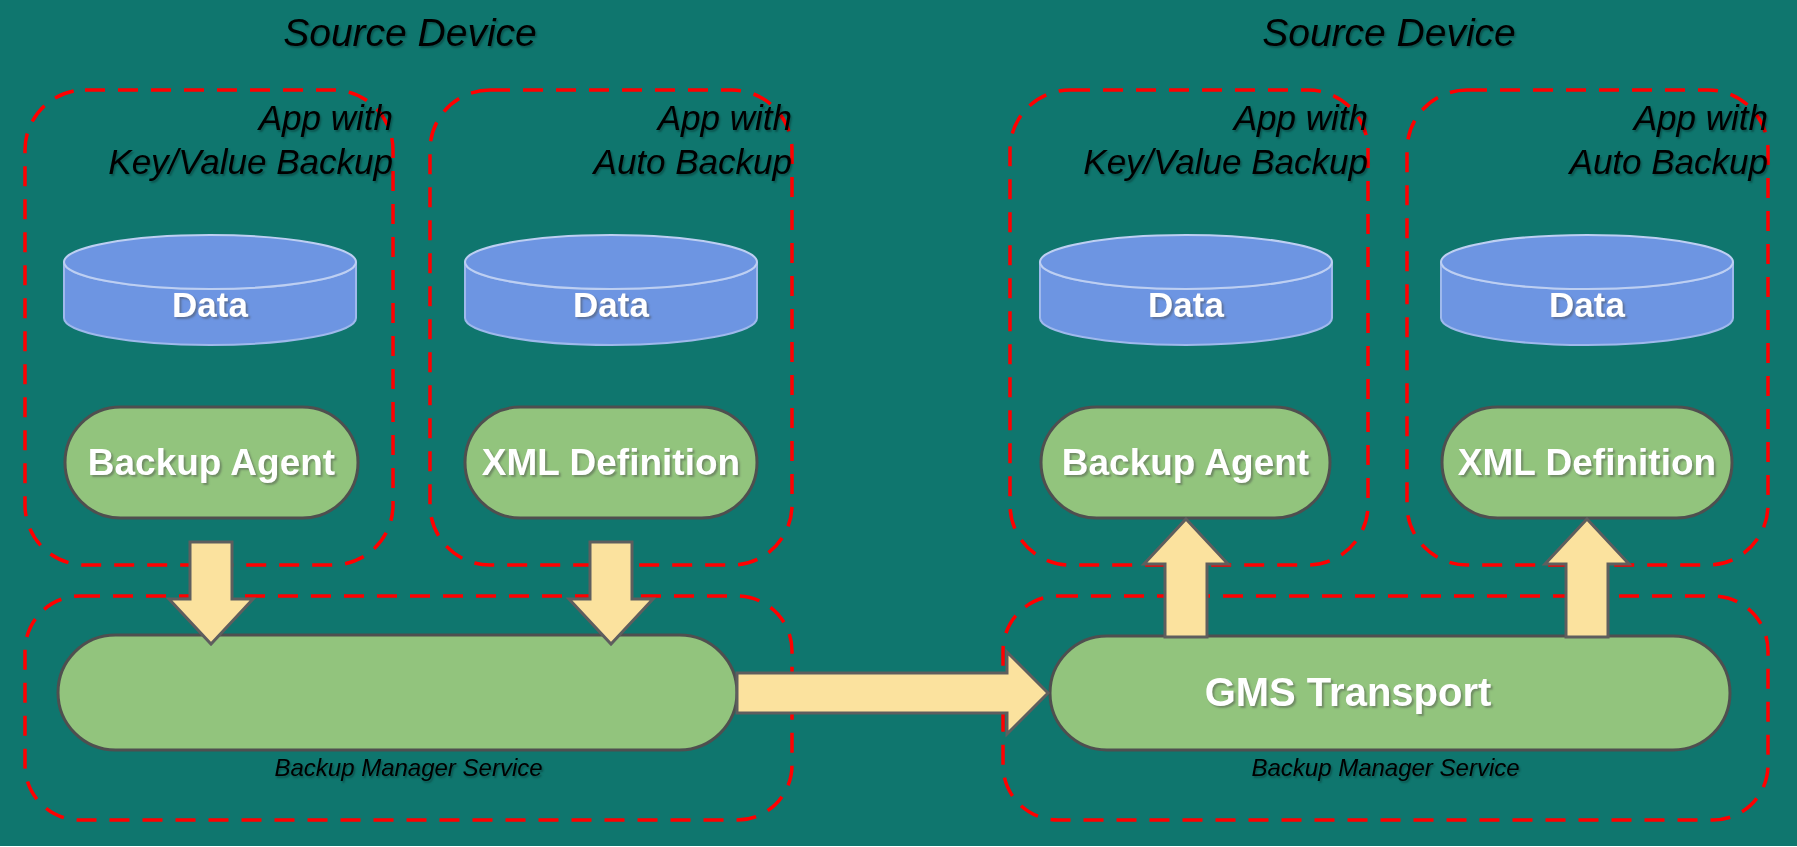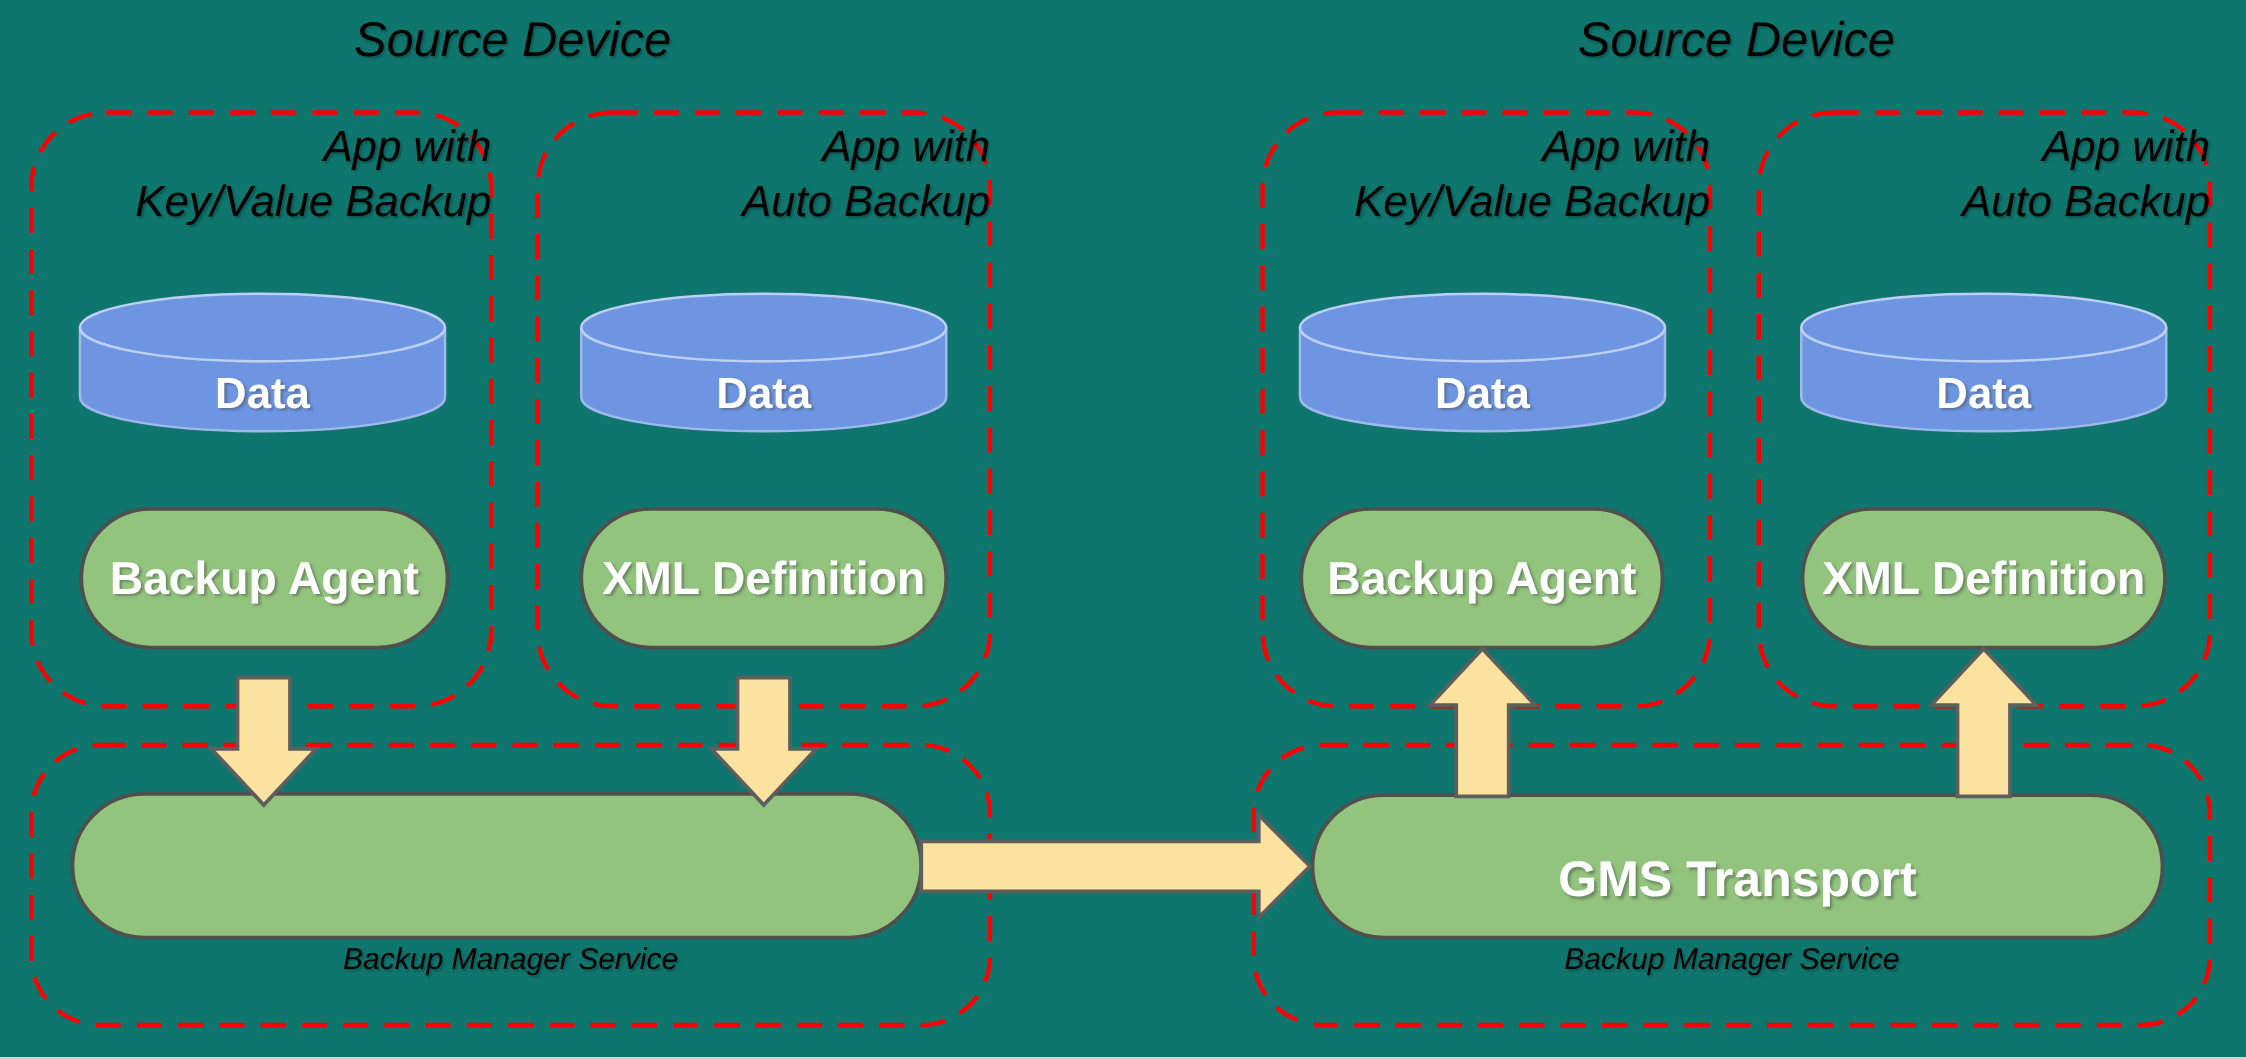--- a/index.html
+++ b/index.html
@@ -19,21 +19,21 @@
     white-space:nowrap;
   }
   .app-label{
     position:absolute;top:96px;
     display:flex;flex-direction:column;align-items:flex-end;
     font-size:35px;font-style:italic;line-height:1.26;color:#000;
     text-shadow:1.5px 1.5px 2px rgba(0,0,0,0.28);
     white-space:nowrap;
   }
   .data-label{
-    top:284px;height:62px;
+    top:274px;height:62px;
     font-size:35px;font-weight:bold;color:#fff;
     text-shadow:2px 2px 2px rgba(70,70,70,0.45);
   }
   .pill-label{
     top:407px;height:111px;
     font-size:37px;font-weight:bold;color:#fff;
     text-shadow:2px 2px 2px rgba(70,70,70,0.45);
     white-space:nowrap;
   }
   .transport-label{
@@ -121,18 +121,18 @@
   <div class="txt data-label" style="left:60px;width:300px;">Data</div>
   <div class="txt data-label" style="left:461px;width:300px;">Data</div>
   <div class="txt data-label" style="left:1036px;width:300px;">Data</div>
   <div class="txt data-label" style="left:1437px;width:300px;">Data</div>
 
   <div class="txt pill-label" style="left:65px;width:293px;">Backup Agent</div>
   <div class="txt pill-label" style="left:465px;width:292px;">XML Definition</div>
   <div class="txt pill-label" style="left:1041px;width:289px;">Backup Agent</div>
   <div class="txt pill-label" style="left:1442px;width:290px;">XML Definition</div>
 
-  <div class="txt transport-label" style="left:1050px;width:680px;margin-top:12px;">GMS Transport</div>
+  <div class="txt transport-label" style="left:1008px;width:680px;">GMS Transport</div>
 
   <div class="txt service-label" style="left:25px;width:767px;">Backup Manager Service</div>
   <div class="txt service-label" style="left:1003px;width:765px;">Backup Manager Service</div>
 
 </div>
 
 </body></html>

